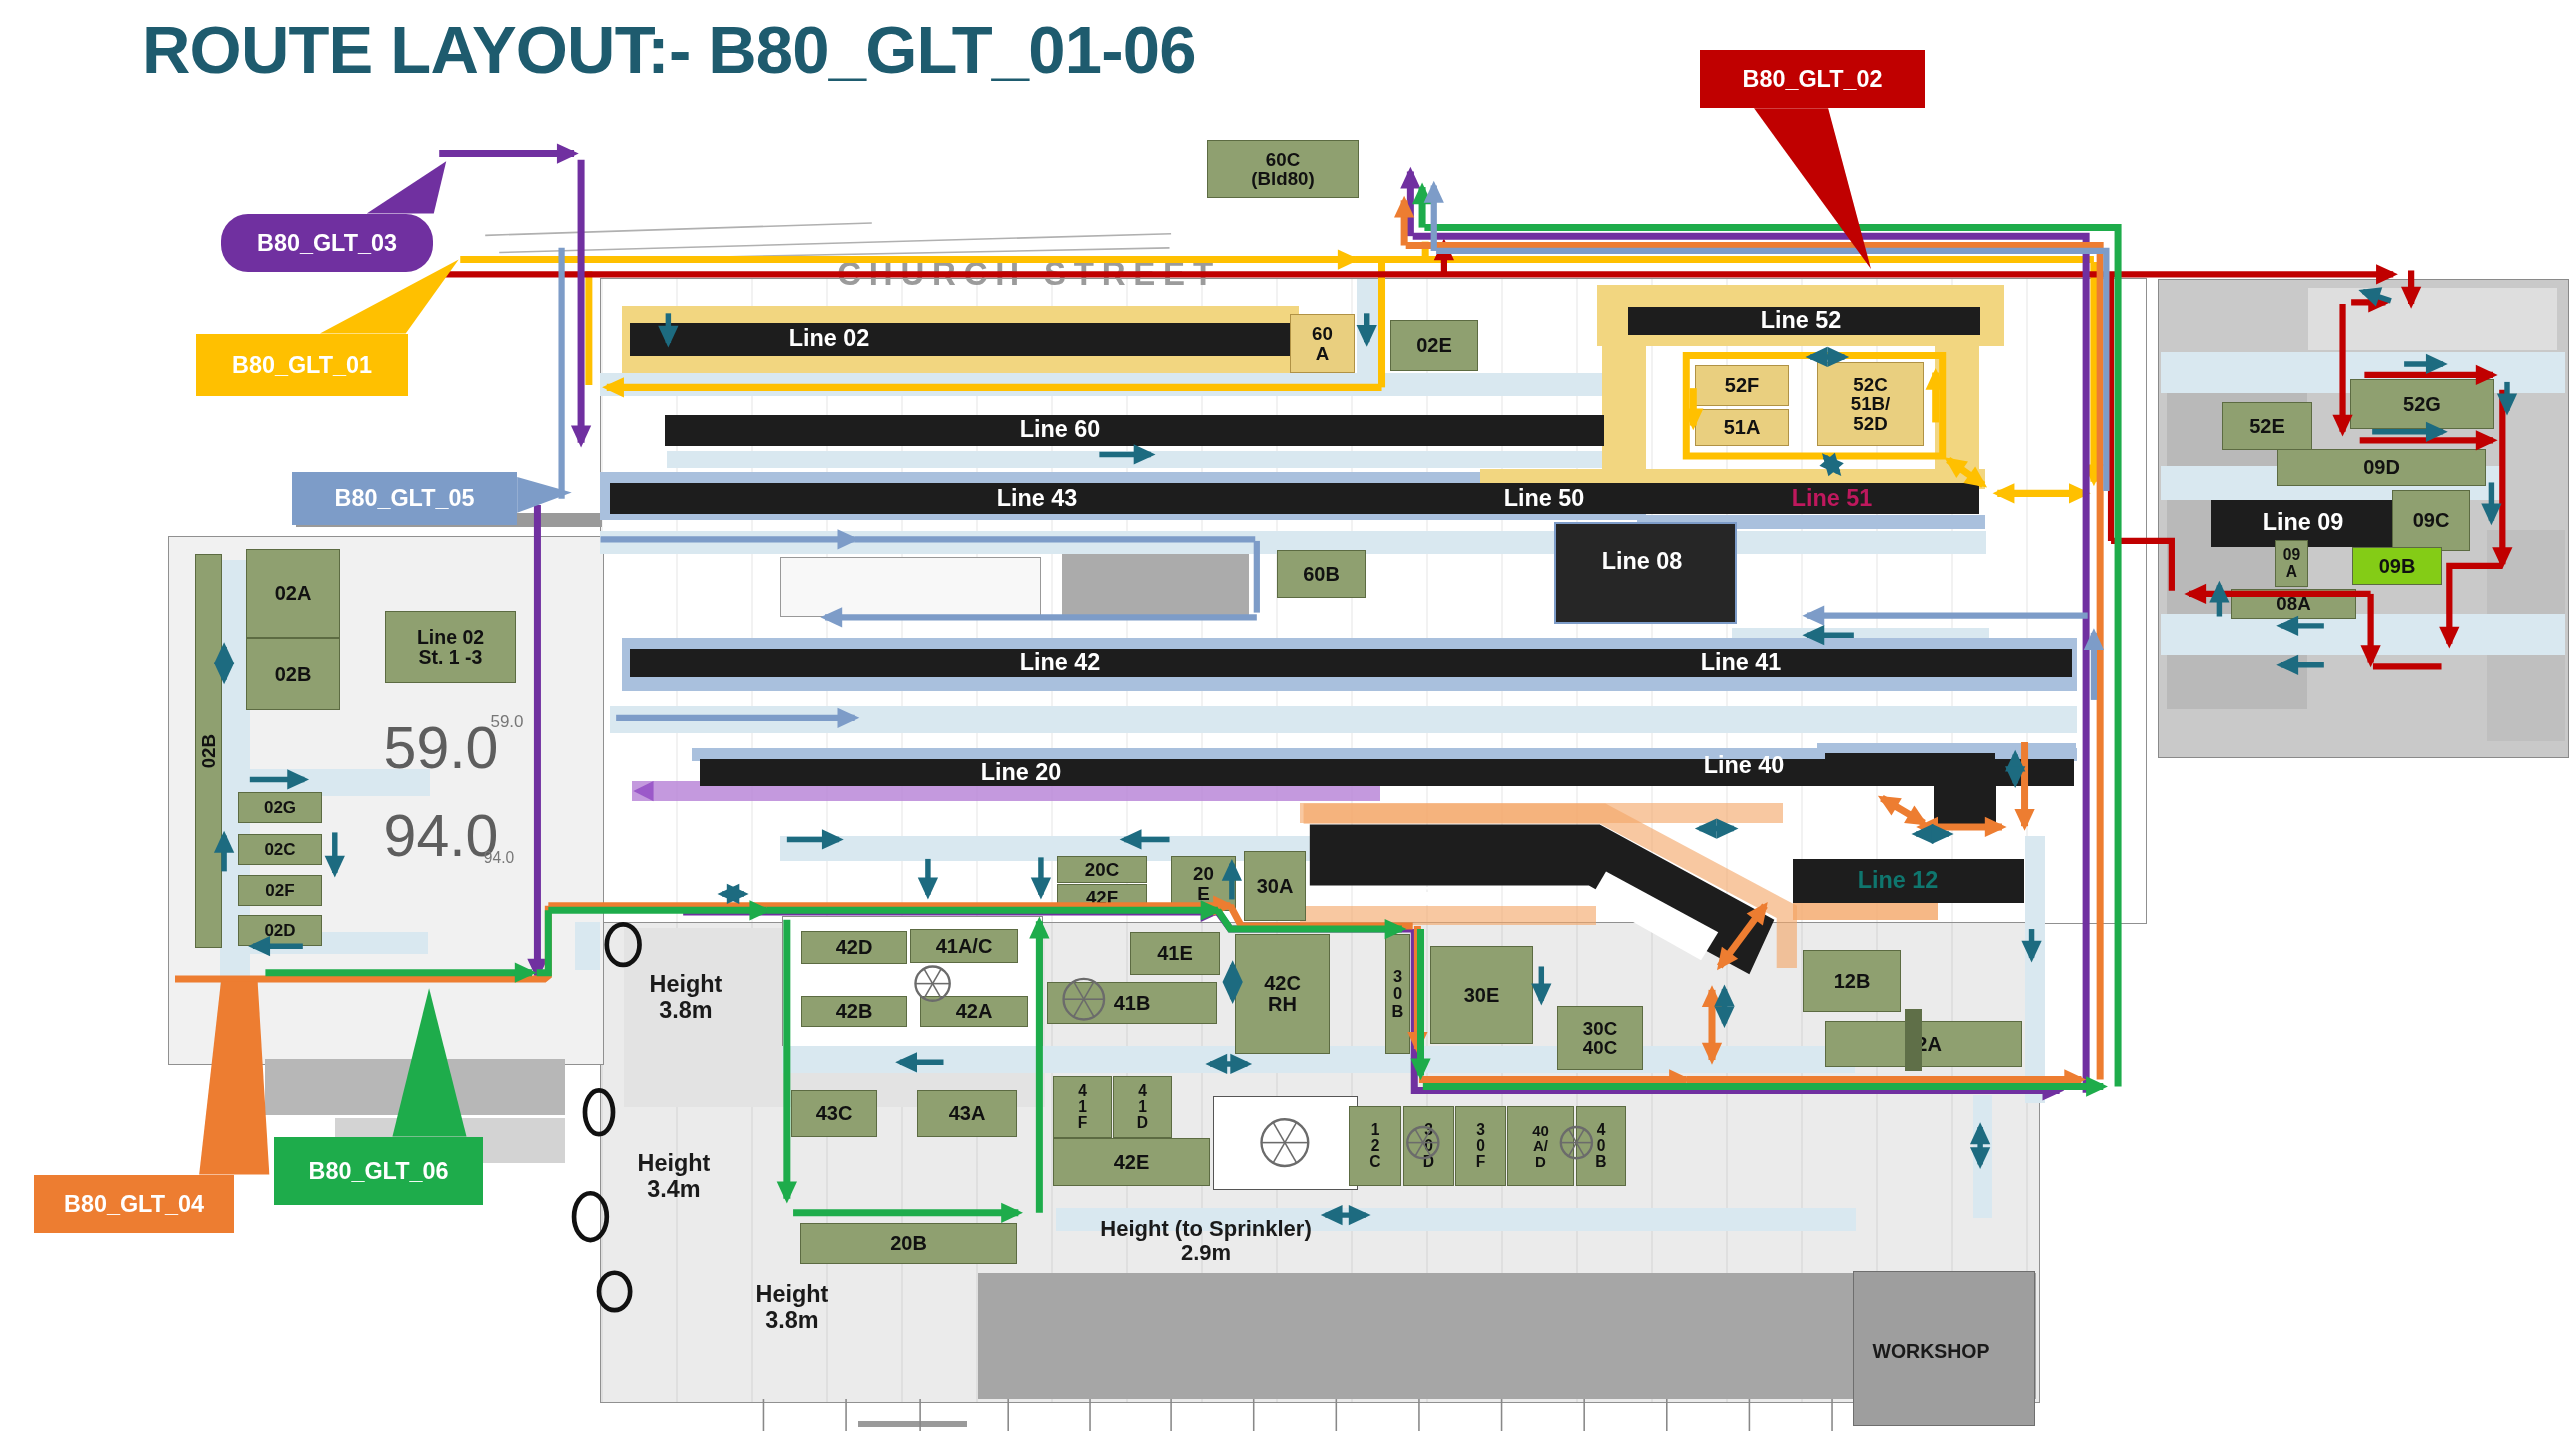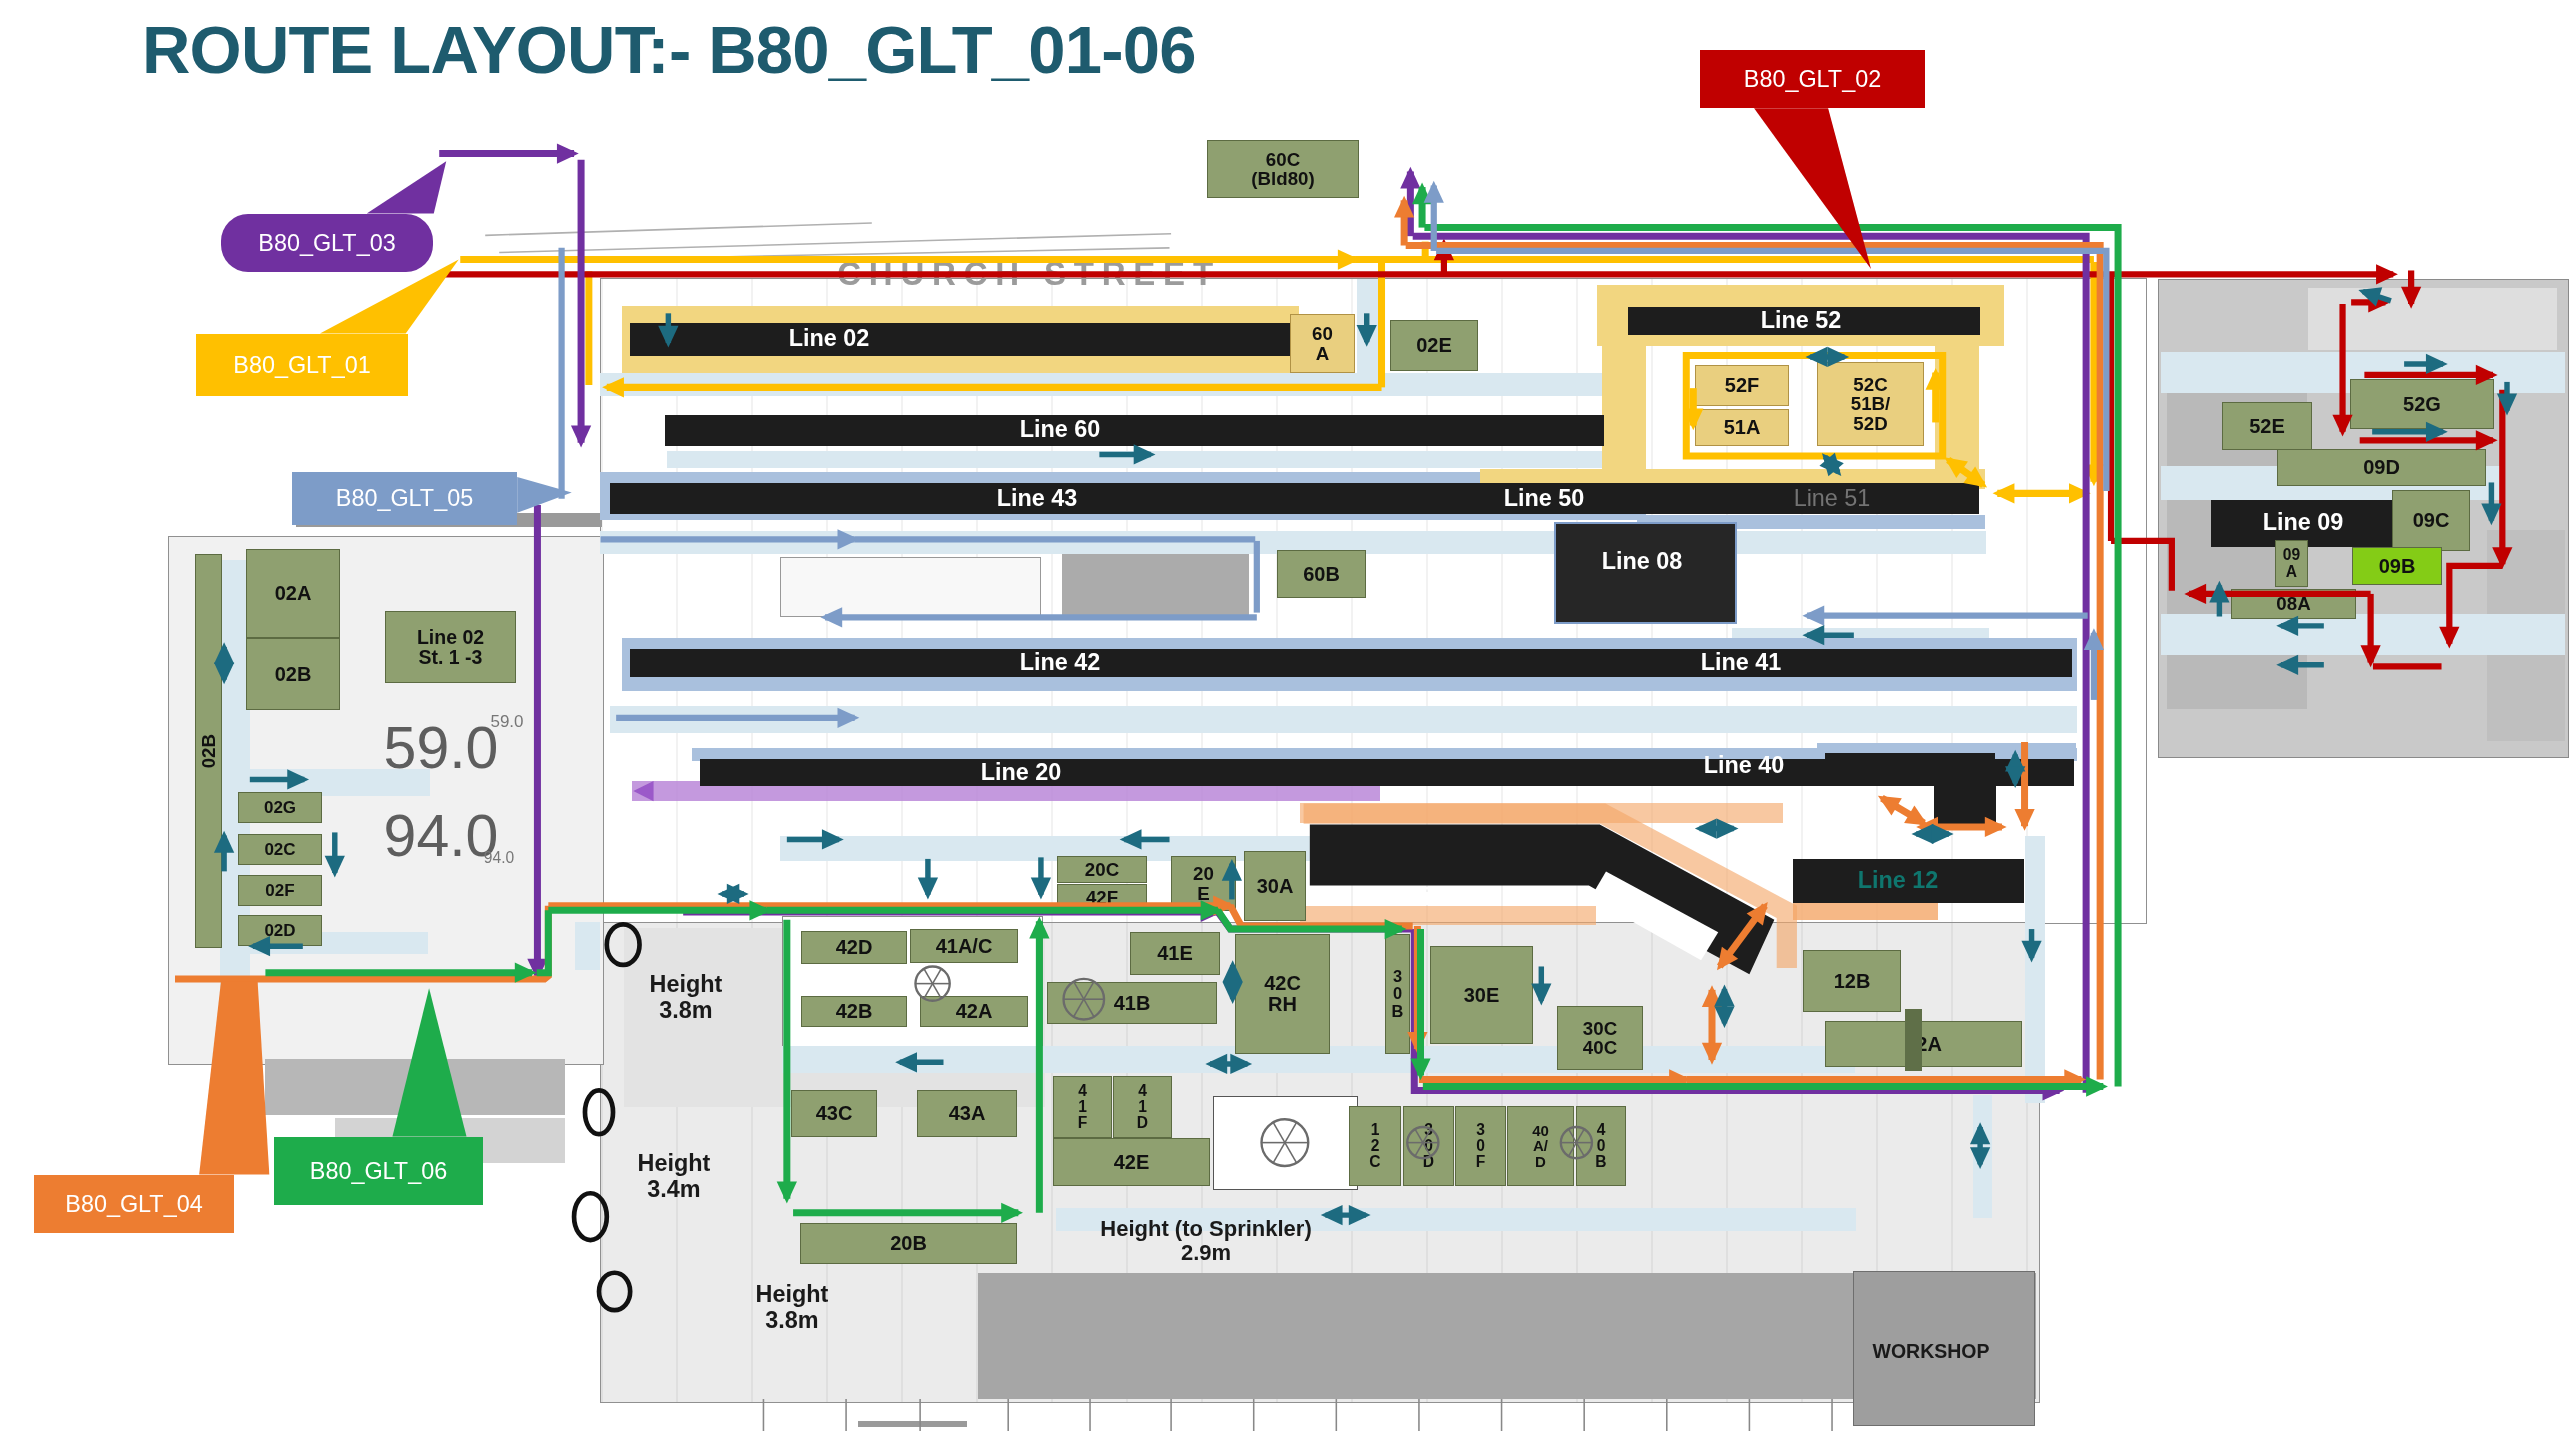--- a/index.html
+++ b/index.html
@@ -4,21 +4,21 @@
 <style>
   html,body{margin:0;padding:0;background:#fff;}
   #stage{position:relative;width:2576px;height:1431px;background:#ffffff;overflow:hidden;
          font-family:"Liberation Sans",sans-serif;}
   .abs{position:absolute;}
   .zone{position:absolute;display:flex;align-items:center;justify-content:center;text-align:center;
         font-weight:bold;color:#111;line-height:1.04;white-space:pre-line;box-sizing:border-box;}
   .txt{position:absolute;transform:translate(-50%,-50%);white-space:pre;text-align:center;line-height:1.1;}
   .vtext{writing-mode:vertical-rl;transform:rotate(180deg);}
   .callout{position:absolute;display:flex;align-items:center;justify-content:center;
-           color:#fff;font-weight:normal;box-sizing:border-box;}
+           color:#fff;font-weight:bold;box-sizing:border-box;}
   #title{position:absolute;left:142px;top:11px;font-weight:bold;margin:0;letter-spacing:-0.8px;}
   svg{position:absolute;left:0;top:0;}
 </style>
 </head>
 <body>
 
 <div id="stage">
   <h1 id="title" style="color: rgb(30, 91, 110); font-size: 67px;">ROUTE LAYOUT:- B80_GLT_01-06</h1>
 <div class="abs" style="left: 600px; top: 278px; width: 1545px; height: 644px; background: repeating-linear-gradient(90deg, rgba(0, 0, 0, 0.05) 0px, rgba(0, 0, 0, 0.05) 1.6px, transparent 1.6px, transparent 75px) rgb(255, 255, 255); border: 1.6px solid rgb(144, 144, 144);"></div>
     <div class="abs" style="left: 600px; top: 922px; width: 1438px; height: 479px; background: repeating-linear-gradient(90deg, rgba(0, 0, 0, 0.05) 0px, rgba(0, 0, 0, 0.05) 1.6px, transparent 1.6px, transparent 75px) rgb(235, 235, 235); border: 1.6px solid rgb(144, 144, 144);"></div>
@@ -364,21 +364,21 @@
       <polygon points="470,274 556,274 572,207" fill="#7030a0"></polygon>
       <polygon points="410,428 520,428 588,333" fill="#ffc000"></polygon>
       <polygon points="663,612 663,658 733,632" fill="#7d9cc8"></polygon>
       <polygon points="283,1259 330,1259 345,1507 255,1507" fill="#ed7d31"></polygon>
       <polygon points="503,1458 598,1458 550,1268" fill="#1eac4b"></polygon>
     </svg>
     <div class="txt" style="left: 829px; top: 339px; font-size: 23.4px; color: rgb(255, 255, 255); font-weight: 700;">Line 02</div>
     <div class="txt" style="left: 1060px; top: 430px; font-size: 23.4px; color: rgb(255, 255, 255); font-weight: 700;">Line 60</div>
     <div class="txt" style="left: 1037px; top: 499px; font-size: 23.4px; color: rgb(255, 255, 255); font-weight: 700;">Line 43</div>
     <div class="txt" style="left: 1544px; top: 499px; font-size: 23.4px; color: rgb(255, 255, 255); font-weight: 700;">Line 50</div>
-    <div class="txt" style="left: 1832px; top: 499px; font-size: 23.4px; color: #737373; font-weight: 400;">Line 51</div>
+    <div class="txt" style="left: 1832px; top: 499px; font-size: 23.4px; color: #be185d; font-weight: 700;">Line 51</div>
     <div class="txt" style="left: 1801px; top: 321px; font-size: 23.4px; color: rgb(255, 255, 255); font-weight: 700;">Line 52</div>
     <div class="txt" style="left: 1642px; top: 562px; font-size: 23.4px; color: rgb(255, 255, 255); font-weight: 700;">Line 08</div>
     <div class="txt" style="left: 1060px; top: 663px; font-size: 23.4px; color: rgb(255, 255, 255); font-weight: 700;">Line 42</div>
     <div class="txt" style="left: 1741px; top: 663px; font-size: 23.4px; color: rgb(255, 255, 255); font-weight: 700;">Line 41</div>
     <div class="txt" style="left: 1021px; top: 773px; font-size: 23.4px; color: rgb(255, 255, 255); font-weight: 700;">Line 20</div>
     <div class="txt" style="left: 1744px; top: 766px; font-size: 23.4px; color: rgb(255, 255, 255); font-weight: 700;">Line 40</div>
     <div class="txt" style="left: 1450px; top: 898px; font-size: 23.4px; color: rgb(255, 255, 255); font-weight: 700;">Line 30</div>
     <div class="txt" style="left: 1898px; top: 881px; font-size: 23.4px; color: #0f766e; font-weight: 700;">Line 12</div>
     <div class="txt" style="left: 2303px; top: 523px; font-size: 23.4px; color: rgb(255, 255, 255); font-weight: 700;">Line 09</div>
     <div class="txt" style="left: 686px; top: 998px; font-size: 23.4px; color: rgb(26, 26, 26); font-weight: 700;">Height

